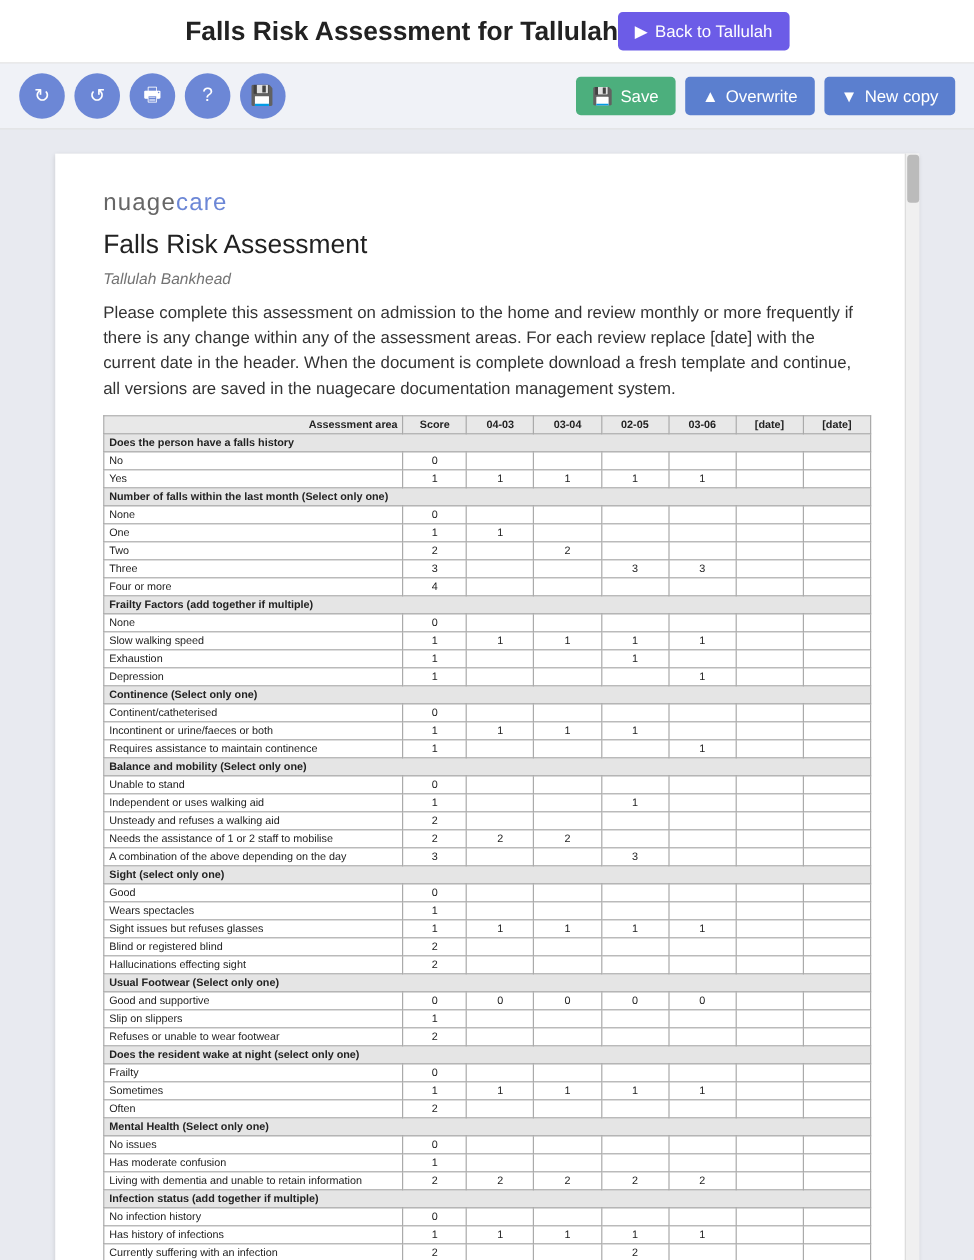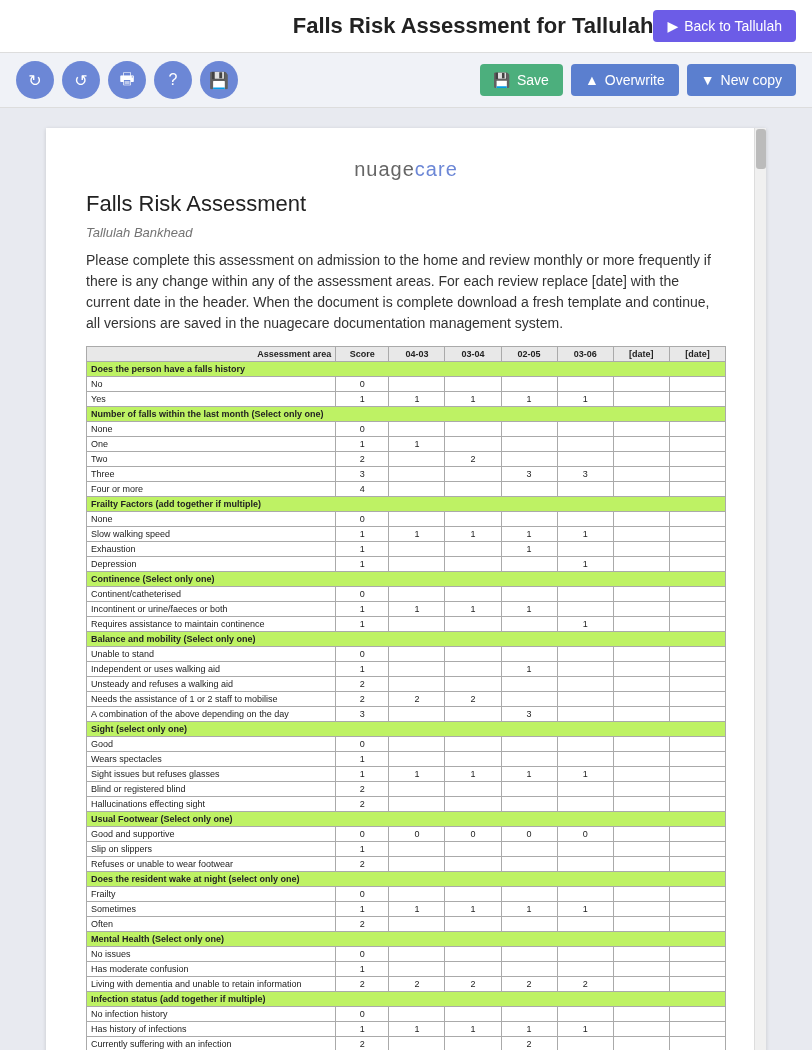--- a/index.html
+++ b/index.html
@@ -4,21 +4,21 @@
   <style>
     * { box-sizing: border-box; margin: 0; padding: 0; }
     body { font-family: Arial, sans-serif; background: #e8eaf0; width: 812px; min-height: 1050px; }
 
     
     .header {
       background: #fff;
       padding: 10px 16px;
       display: flex;
       align-items: center;
-      justify-content: flex-end;
+      justify-content: center;
       border-bottom: 1px solid #ddd;
     }
     .header-title {
       font-size: 22px;
       font-weight: bold;
       color: #222;
     }
     .back-btn {
       background: #6c5ce7;
       color: #fff;
@@ -101,21 +101,21 @@
     .scrollbar-thumb {
       width: 10px;
       height: 40px;
       background: #bbb;
       border-radius: 3px;
       margin: 1px;
     }
 
     
     .brand {
-      text-align: center;
+      text-align: left;
       font-size: 20px;
       color: #555;
       margin-bottom: 10px;
       letter-spacing: 1px;
     }
     .brand span.nua { color: #666; font-weight: normal; }
     .brand span.care { color: #6c87d6; font-weight: normal; }
 
     .doc-title {
       font-size: 22px;
@@ -150,21 +150,21 @@
     }
     .assessment-table th {
       background: #e8e8e8;
       font-weight: bold;
       text-align: center;
     }
     .assessment-table th.area-header {
       text-align: right;
     }
     .section-header td {
-      background: #bef264;
+      background: #e5e5e5;
       font-weight: bold;
       font-size: 9px;
       padding: 2px 4px;
     }
     .assessment-table td.score-col {
       text-align: center;
       width: 30px;
     }
     .assessment-table td.date-col {
       text-align: center;

